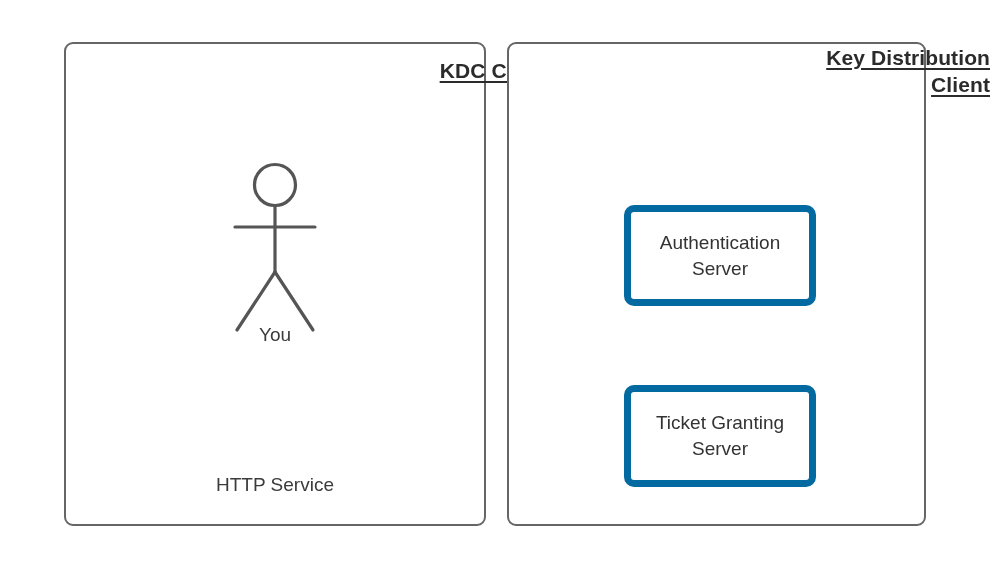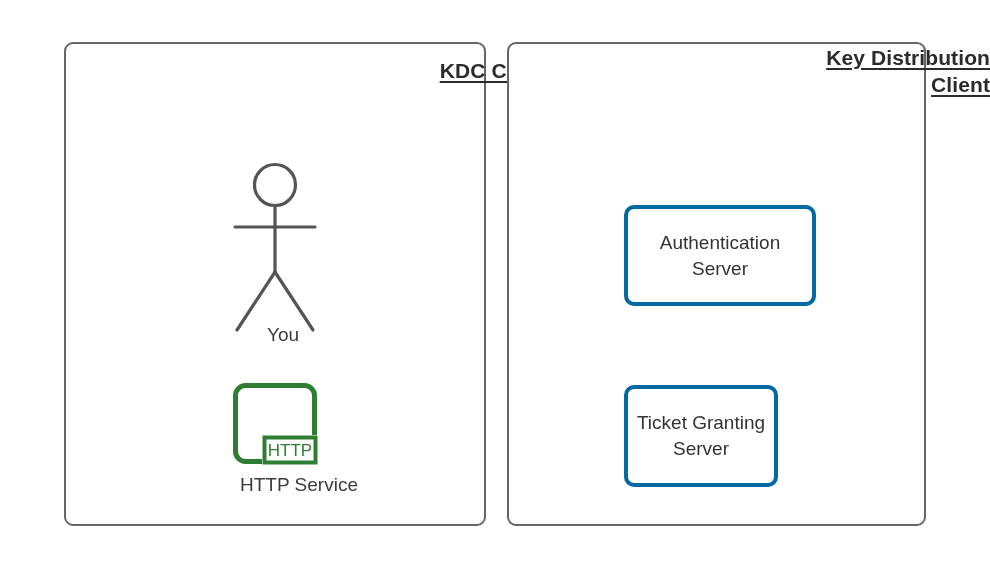--- a/index.html
+++ b/index.html
@@ -76,69 +76,67 @@
   #actor svg { display: block; }
 
   .caption {
     position: absolute;
     left: 0;
     width: 100%;
     text-align: center;
     font-size: 19px;
     color: #3b3b3b;
     line-height: 24px;
-    margin-left: 8px;
   }
   #caption-you {
     left: 64px;
     width: 422px;
     top: 323px;
   }
   #caption-http {
     left: 64px;
     width: 422px;
     top: 473px;
-    padding-left: 16px;
   }
 
   
   #http-icon {
     position: absolute;
     left: 232px;
     top: 382px;
     width: 90px;
     height: 86px;
   }
   #http-icon svg { display: block; }
 
   
   .kdc-box {
     position: absolute;
     box-sizing: border-box;
     background: #ffffff;
-    border: 4px solid #0369a1;
+    border: 7px solid #0369a1;
     border-radius: 10px;
     display: flex;
     align-items: center;
     justify-content: center;
     text-align: center;
     font-size: 19px;
     line-height: 26px;
     color: #333333;
   }
   #box-auth {
     left: 624px;
     top: 205px;
     width: 192px;
     height: 101px;
   }
   #box-tgs {
     left: 624px;
     top: 385px;
-    width: 154px;
+    width: 192px;
     height: 102px;
   }
   .kdc-box .bline { display: block; }
 </style>
 </head>
 <body>
 
 <div id="canvas">
 
   <div class="panel" id="panel-client"></div>
@@ -154,31 +152,20 @@
         <line x1="64" y1="50.5" x2="64" y2="117"></line>
         <line x1="24" y1="72" x2="104" y2="72"></line>
         <line x1="64" y1="117" x2="26" y2="175"></line>
         <line x1="64" y1="117" x2="102" y2="175"></line>
       </g>
     </svg>
   </div>
 
   <div class="caption" id="caption-you">You</div>
 
-  <div id="http-icon">
-    <svg width="90" height="86" viewBox="0 0 90 86" xmlns="http://www.w3.org/2000/svg">
-
-      <rect x="3.5" y="3.5" width="79" height="76" rx="10" ry="10" fill="none" stroke="#2e7d32" stroke-width="5"></rect>
-
-      <rect x="30" y="53" width="56" height="30" fill="#ffffff"></rect>
-
-      <rect x="32.5" y="55.5" width="51" height="25" fill="#ffffff" stroke="#2e7d32" stroke-width="4"></rect>
-      <text x="58" y="73.5" text-anchor="middle" font-family="Liberation Sans, sans-serif" font-size="17" fill="#2e7d32">HTTP</text>
-    </svg>
-  </div>
 
   <div class="caption" id="caption-http">HTTP Service</div>
 
   <div class="panel" id="panel-kdc"></div>
 
   <div class="panel-title" id="title-kdc">
     <span class="tline">Key Distribution</span><br>
     <span class="tline">Client</span>
   </div>
 

